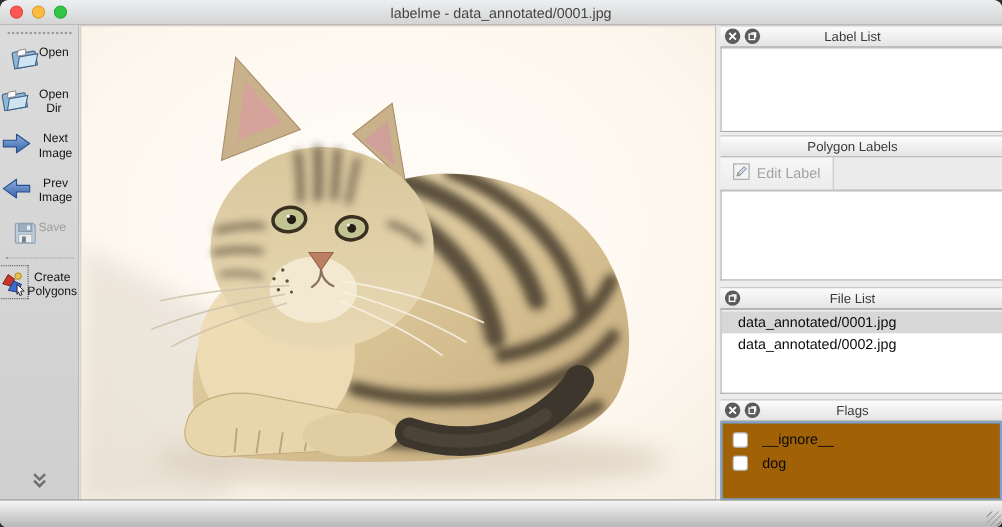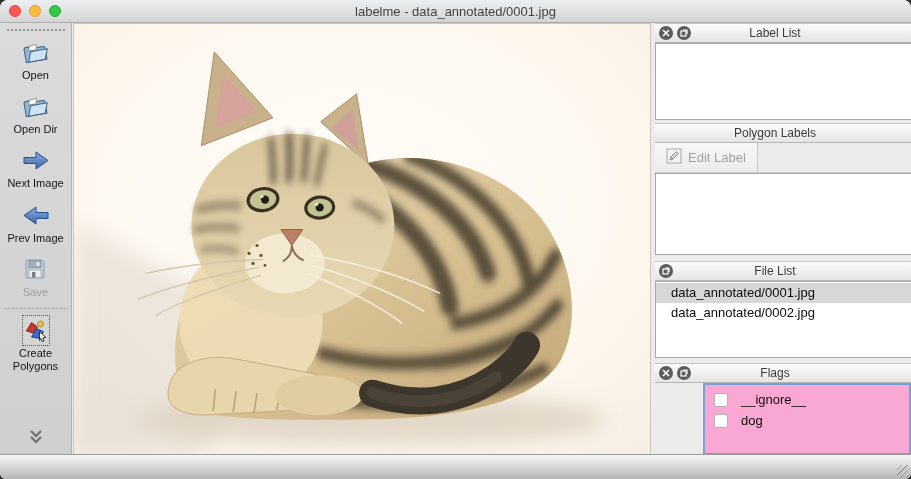--- a/index.html
+++ b/index.html
@@ -13,21 +13,21 @@
   .light.yellow{background:#fdbc40;border:1px solid #de9f34;}
   .light.green{background:#33c748;border:1px solid #27aa35;}
   .wtitle{font-size:13px;color:#434343;}
 
   
   .content{position:absolute;top:23px;left:0;right:0;bottom:24px;display:flex;}
 
   
   .toolbar{width:72px;background:linear-gradient(180deg,#dbdbdb,#cfcfcf);border-right:1px solid #b2b2b2;display:flex;flex-direction:column;align-items:center;padding-top:5px;box-sizing:border-box;flex:none;}
   .tb-handle{width:58px;border-top:2px dotted #979797;margin:1px 0 8px;}
-  .tb-btn{display:flex;flex-direction:column;align-items:center;margin-bottom:11px;}
+  .tb-btn{display:flex;margin-bottom:11px;}
   .tb-icon{height:27px;display:flex;align-items:center;justify-content:center;}
   .tb-label{font-size:11px;color:#141414;margin-top:3px;text-align:center;line-height:1.2;max-width:66px;}
   .tb-btn.disabled .tb-label{color:#9d9d9d;}
   .tb-sep{width:62px;border-top:1px dotted #9a9a9a;margin:-2px 0 8px;}
   .tb-btn.checked .tb-icon{outline:1px dotted #555;outline-offset:1px;background:#d6d6d6;}
   .tb-spacer{flex:1;}
   .tb-overflow{margin-bottom:5px;}
 
   
   .canvas{flex:1;margin:0 4px 0 1px;background:#fdf8f1;border:1px solid #ccc5bb;position:relative;overflow:hidden;}
@@ -39,21 +39,21 @@
   .panel-header{height:18px;flex:none;background:linear-gradient(#fcfcfc,#e4e4e4);border-top:1px solid #c6c6c6;border-bottom:1px solid #b5b5b5;position:relative;display:flex;align-items:center;}
   .panel-title{position:absolute;left:0;right:16px;text-align:center;font-size:12px;color:#3a3a3a;}
   .hdr-btns{display:flex;gap:4px;margin-left:4px;z-index:2;}
   .hdr-btn{width:14px;height:14px;border-radius:50%;background:#5b5b5b;display:flex;align-items:center;justify-content:center;}
   .hdr-btn svg{display:block;}
   .list{background:#fff;border:1px solid #a9a9a9;border-right:none;box-sizing:border-box;overflow:hidden;}
   .btn-row{height:29px;flex:none;background:#ebebeb;border-bottom:1px solid #cccccc;display:flex;align-items:stretch;}
   .edit-btn{display:flex;align-items:center;gap:6px;padding:0 11px;background:linear-gradient(#f7f7f7,#ececec);border-right:1px solid #c8c8c8;font-size:13px;color:#a2a2a2;}
   .file-item{font-size:13px;color:#0c0c0c;height:20px;line-height:20px;padding:0 15px;white-space:nowrap;}
   .file-item.selected{background:#d7d7d7;}
-  .flags-body{flex:1;background:#f9a8d4;border:2px solid #76a3d4;box-sizing:border-box;padding:4px 0 0 0;margin-left:48px;}
+  .flags-body{flex:1;background:#a16207;border:2px solid #76a3d4;box-sizing:border-box;padding:4px 0 0 0;}
   .flag-row{display:flex;align-items:center;height:21px;padding-left:9px;gap:13px;font-size:13px;color:#0c0c0c;}
   .cbx{width:14px;height:14px;flex:none;border:1px solid #b4b4b4;border-radius:3px;background:#fff;box-sizing:border-box;position:relative;}
   .cbx.checked{background:linear-gradient(#4f9bf7,#2176f5);border-color:#2068d8;}
   .cbx.checked:after{content:"✓";position:absolute;left:1.5px;top:-1.5px;color:#fff;font-size:11px;font-weight:bold;}
 
   .gap3{height:3px;flex:none}.gap6{height:6px;flex:none}.gap5{height:5px;flex:none}
   .p-label .list{height:77px;flex:none;}
   .p-poly .list{height:82px;flex:none;}
   .p-file .list{height:77px;flex:none;padding-top:1px;}
   .p-flags{flex:1;}

